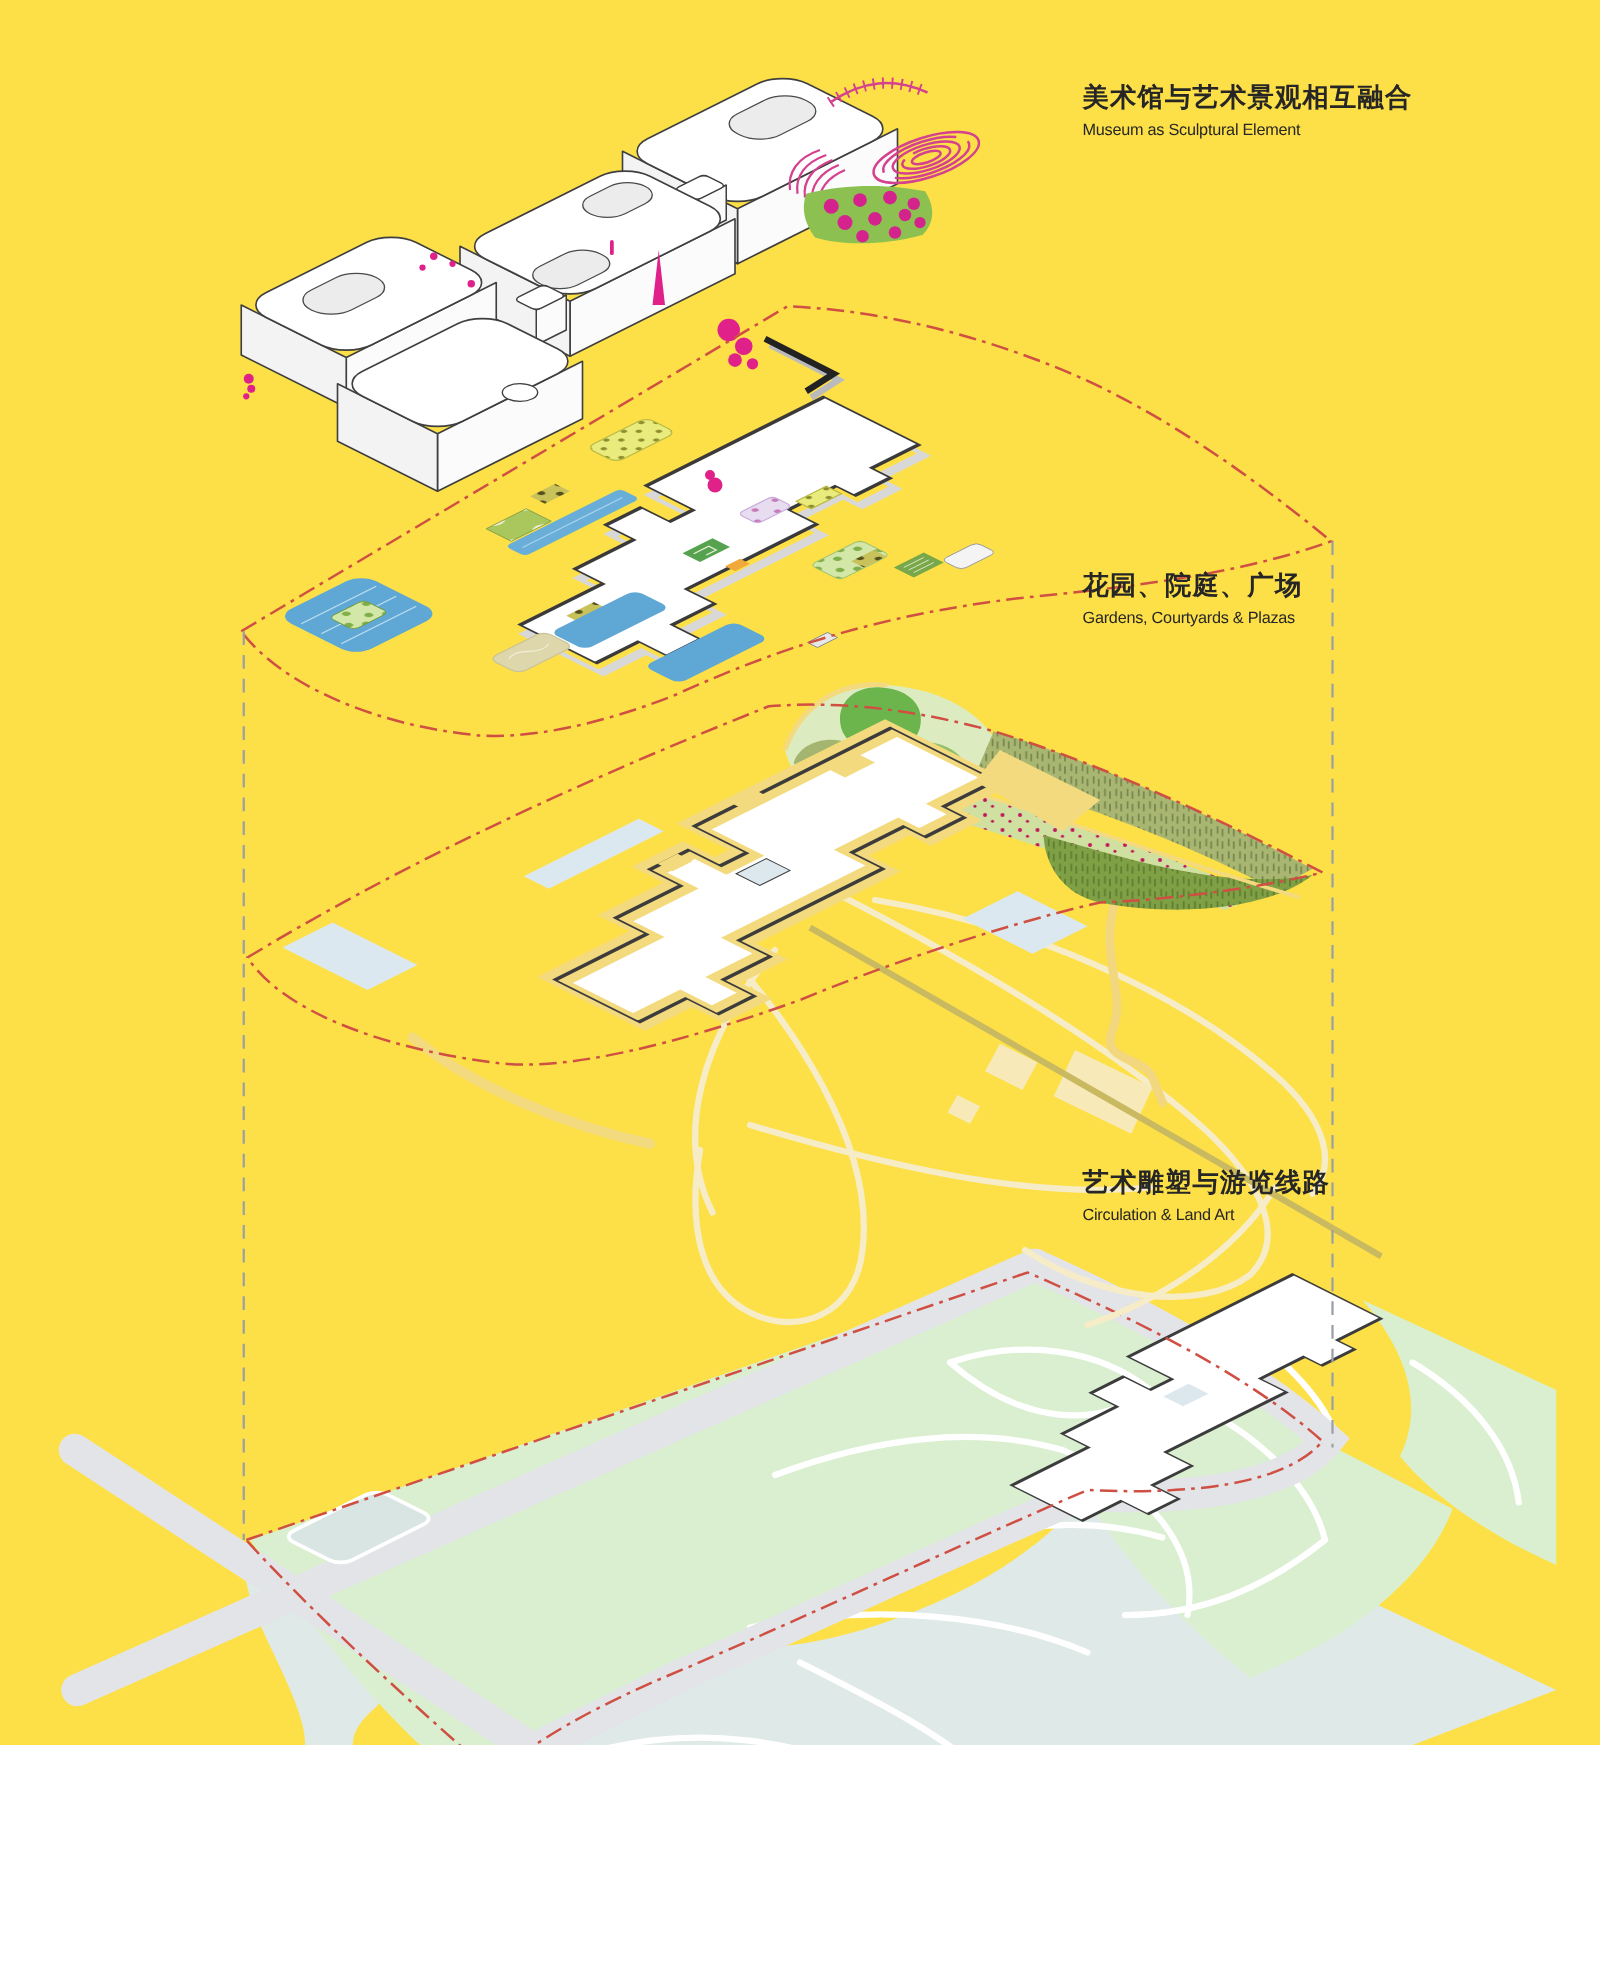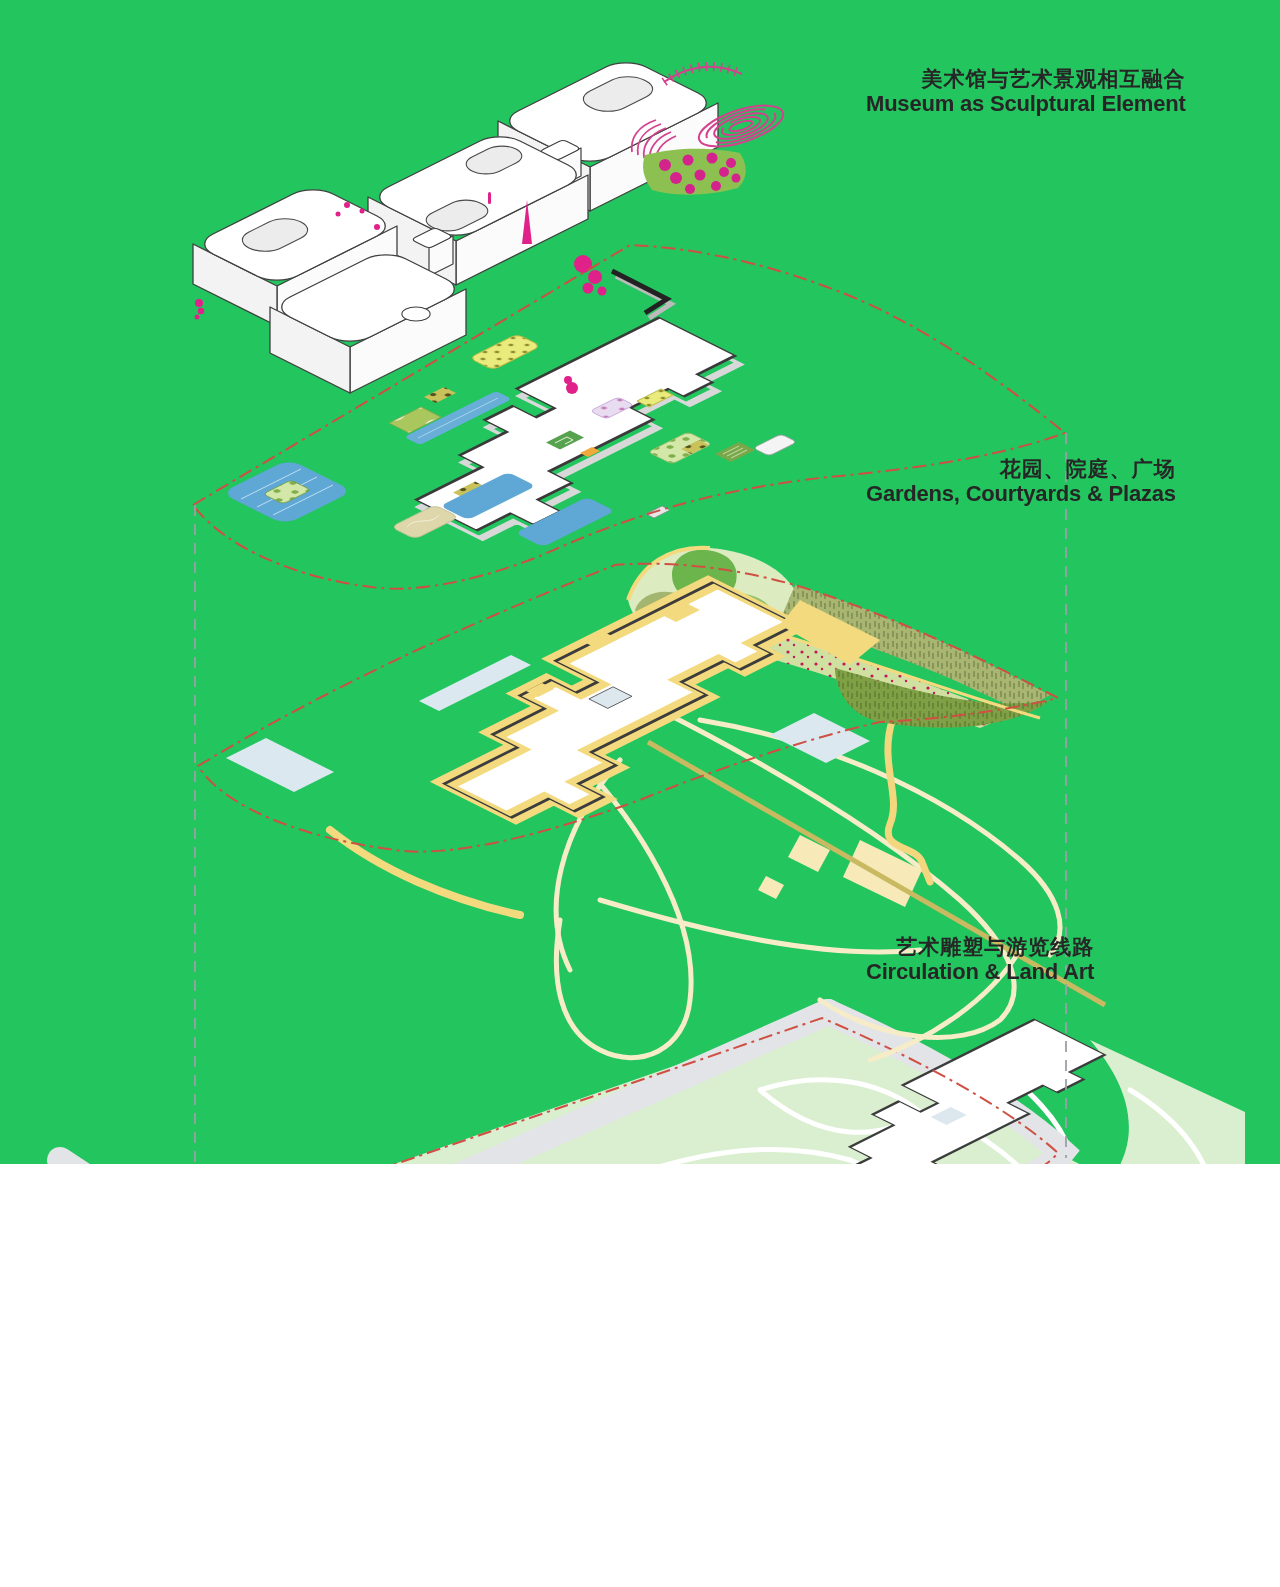--- a/index.html
+++ b/index.html
@@ -1,21 +1,21 @@
 <!DOCTYPE html>
 <html><head>
 <meta charset="utf-8">
 <style>
   html,body{margin:0;padding:0;background:#ffffff;}
-  #stage{position:relative;width:1280px;height:1164px;background:#22c55e;overflow:hidden;
-         font-family:"Liberation Sans",sans-serif;text-align:right;}
+  #stage{position:relative;width:1280px;height:1396px;background:#fde047;overflow:hidden;
+         font-family:"Liberation Sans",sans-serif;}
   svg{position:absolute;left:0;top:0;}
   .layer-label{position:absolute;left:866px;color:#262626;z-index:10;}
   .layer-label .zh{font-size:21px;font-weight:bold;letter-spacing:1px;line-height:26px;}
-  .layer-label .en{font-size:22px;font-weight:bold;letter-spacing:-0.2px;line-height:24px;}
+  .layer-label .en{font-size:13px;font-weight:normal;letter-spacing:-0.2px;line-height:24px;}
 </style>
 </head>
 <body>
 
 <div id="stage">
 
 <svg width="1280" height="1587" viewBox="0 0 1280 1587">
   <defs>
     <path id="fp" d="M -160 0 L -90 0 L -90 -12 L -40 -12 L -40 -24 L -10 -24 L -10 -12 L 10 -12 L 10 -32 L 160 -32 L 160 8 L 120 8 L 120 16 L 90 16 L 90 8 L 50 8 L 50 20 L -60 20 L -60 32 L -96 32 L -96 44 L -124 44 L -124 32 L -160 32 Z" transform="scale(0.5,1)"></path>
     <pattern id="stip" patternUnits="userSpaceOnUse" width="7" height="7">

